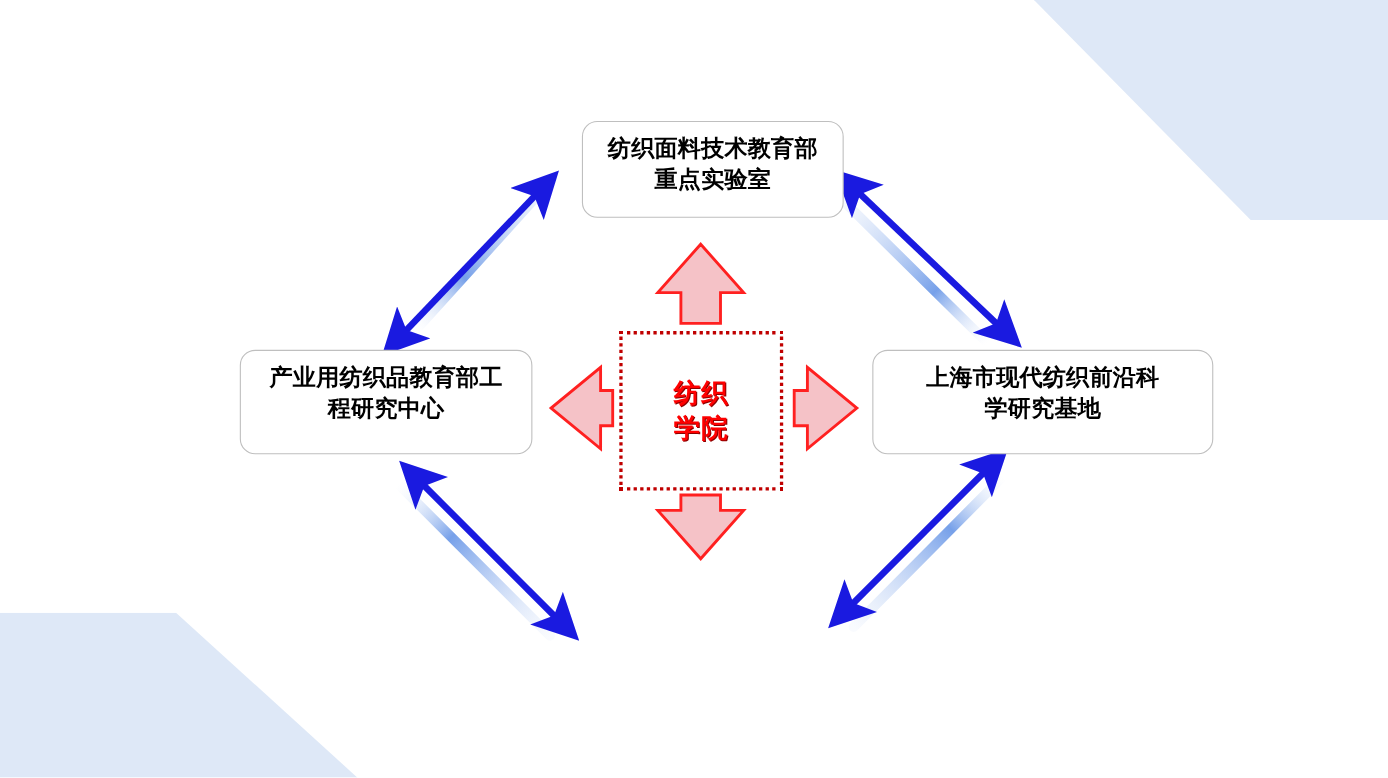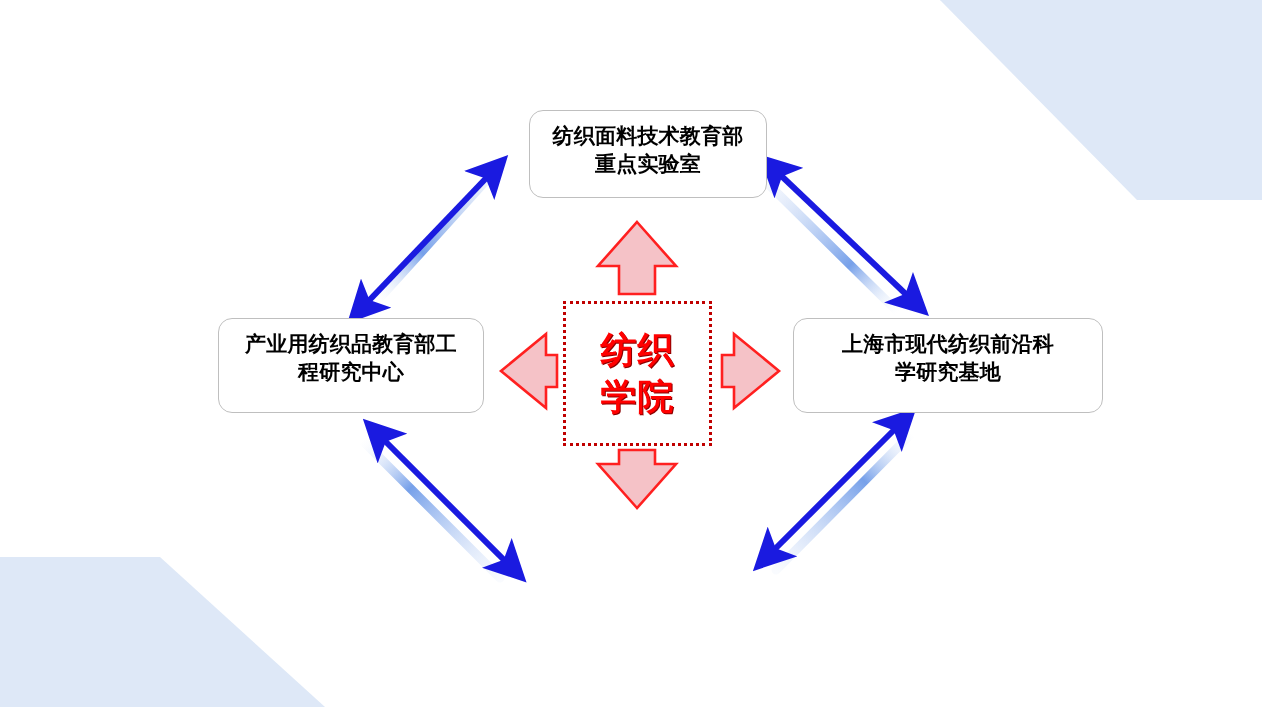--- a/index.html
+++ b/index.html
@@ -92,21 +92,21 @@
     box-sizing: border-box;
     border: 3px dotted #c00000;
     background: transparent;
     display: flex;
     justify-content: center;
     align-items: center;
   }
   #node-center .center-label {
     display: block;
     font-weight: bold;
-    font-size: 36px;
+    font-size: 24px;
     line-height: 1.3;
     color: #ff0000;
     white-space: pre-line;
     text-shadow: 1px 1px 0 #8b0000;
     letter-spacing: 1px;
   }
   
   #connector-layer {
     position: absolute;
     left: 0;

